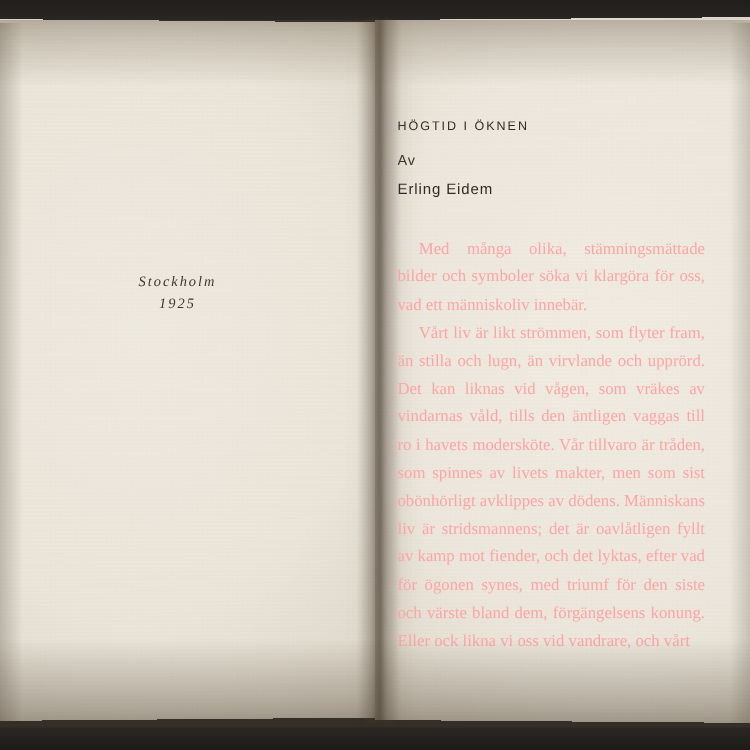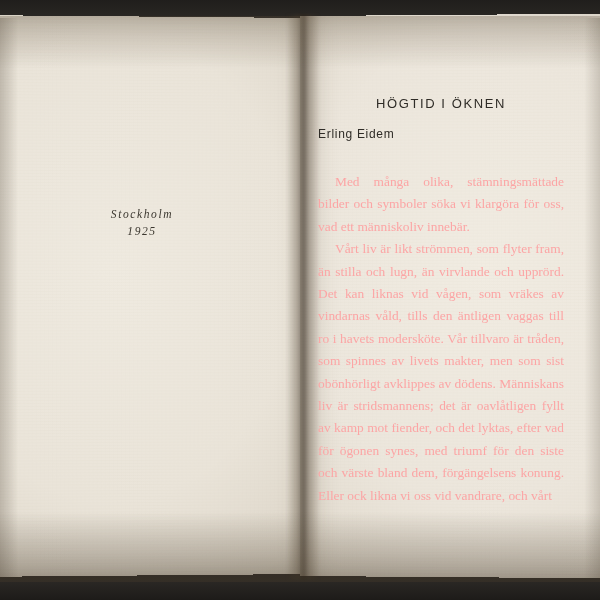--- a/index.html
+++ b/index.html
@@ -93,47 +93,46 @@
   .edge-right {
     position: absolute; right: -10px; top: 0; width: 26px; height: 560px;
     background: linear-gradient(to left, rgba(60,50,36,0.30), rgba(60,50,36,0));
     pointer-events: none;
   }
 
   
   .imprint {
     position: absolute;
     left: 52px;
-    top: 188px;
+    top: 200px;
     width: 180px;
     text-align: center;
     font-family: "Liberation Serif", serif;
     font-style: italic;
     font-size: 11.5px;
     line-height: 16.5px;
     letter-spacing: 1.6px;
     color: #3b372f;
   }
   .imprint div { white-space: nowrap; }
 
   
   .col {
     position: absolute;
     left: 318px;
     top: 78px;
     width: 246px;
   }
   .heading {
     font-family: "Liberation Sans", sans-serif;
-    font-size: 13px;
+    font-size: 10px;
     letter-spacing: 1.6px;
     color: #2f2c27;
     margin: 0 0 16px 0;
     font-weight: 500;
-    text-align: center;
   }
   .byline-label {
     font-family: "Liberation Sans", sans-serif;
     font-size: 11.5px;
     letter-spacing: 0.8px;
     color: #3a352e;
     margin: 0 0 9px 0;
   }
   .byline-name {
     font-family: "Liberation Sans", sans-serif;
@@ -183,20 +182,21 @@
 
     <div class="gutter"></div>
 
     <div class="imprint">
       <div>Stockholm</div>
       <div>1925</div>
     </div>
 
     <div class="col">
       <h1 class="heading">HÖGTID I ÖKNEN</h1>
+      <div class="byline-label">Av</div>
       <div class="byline-name">Erling Eidem</div>
       <p class="body">Med många olika, stämningsmättade bilder och symboler söka vi klargöra för oss, vad ett människoliv innebär.</p>
       <p class="body">Vårt liv är likt strömmen, som flyter fram, än stilla och lugn, än virvlande och upprörd. Det kan liknas vid vågen, som vräkes av vindarnas våld, tills den äntligen vaggas till ro i havets modersköte. Vår tillvaro är tråden, som spinnes av livets makter, men som sist obönhörligt avklippes av dödens. Människans liv är stridsmannens; det är oavlåtligen fyllt av kamp mot fiender, och det lyktas, efter vad för ögonen synes, med triumf för den siste och värste bland dem, förgängelsens konung. Eller ock likna vi oss vid vandrare, och vårt</p>
     </div>
 
     <div class="curve-top"></div>
     <div class="curve-bottom"></div>
     <div class="edge-left"></div>
     <div class="edge-right"></div>
   </div>

